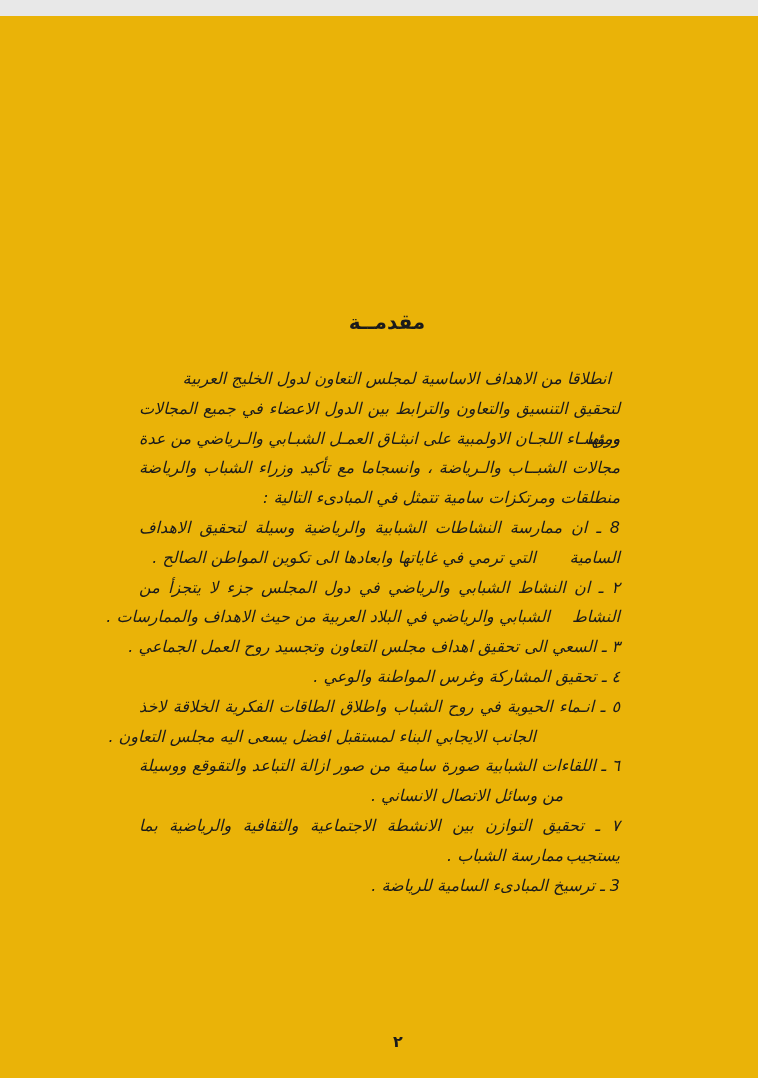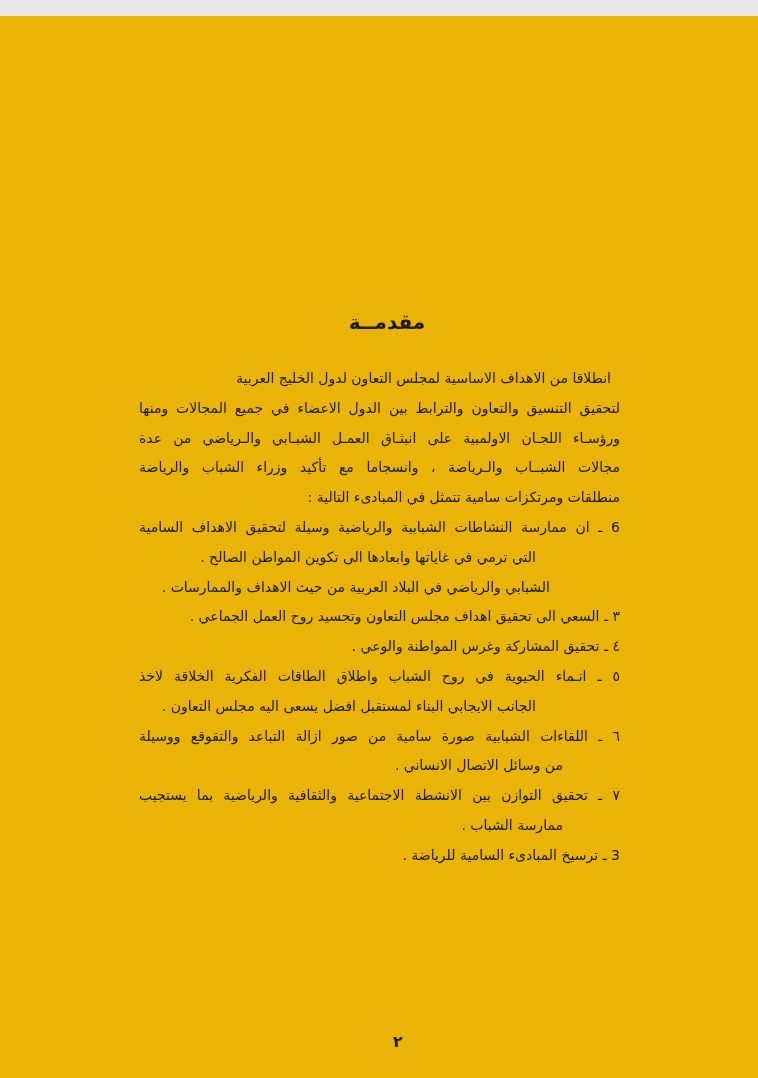--- a/index.html
+++ b/index.html
@@ -26,23 +26,24 @@
   .text-block {
     position: absolute;
     top: 348px;
     left: 139px;
     width: 481px;
     direction: rtl;
   }
   .line {
     height: 29.8px;
     line-height: 29.8px;
-    font-size: 14px;
+    font-size: 16px;
     text-align: right;
     white-space: nowrap;
+    font-style: italic;
   }
   .line.justify {
     white-space: normal;
     text-align: justify;
     text-align-last: justify;
   }
   .line.first   { padding-right: 9px;  }
   .line.cont    { padding-right: 84px; }
   .line.cont-md { padding-right: 70px; }
   .line.cont-sm { padding-right: 57px; }
@@ -63,22 +64,23 @@
 <div class="page">
 
   <div class="title">مقدمــة</div>
 
   <div class="text-block">
     <div class="line first">انطلاقا من الاهداف الاساسية لمجلس التعاون لدول الخليج العربية</div>
     <div class="line justify">لتحقيق التنسيق والتعاون والترابط بين الدول الاعضاء في جميع المجالات ومنها</div>
     <div class="line justify">ورؤسـاء اللجـان الاولمبية على انبثـاق العمـل الشبـابي والـرياضي من عدة</div>
     <div class="line justify">مجالات الشبــاب والـرياضة ، وانسجاما مع تأكيد وزراء الشباب والرياضة</div>
     <div class="line">منطلقات ومرتكزات سامية تتمثل في المبادىء التالية :</div>
-    <div class="line justify">6 ـ ان ممارسة النشاطات الشبابية والرياضية وسيلة لتحقيق الاهداف السامية</div>
+    <div class="line justify">8 ـ ان ممارسة النشاطات الشبابية والرياضية وسيلة لتحقيق الاهداف السامية</div>
     <div class="line cont">التي ترمي في غاياتها وابعادها الى تكوين المواطن الصالح .</div>
+    <div class="line justify">٢ ـ ان النشاط الشبابي والرياضي في دول المجلس جزء لا يتجزأ من النشاط</div>
     <div class="line cont-md">الشبابي والرياضي في البلاد العربية من حيث الاهداف والممارسات .</div>
     <div class="line">٣ ـ السعي الى تحقيق اهداف مجلس التعاون وتجسيد روح العمل الجماعي .</div>
     <div class="line">٤ ـ تحقيق المشاركة وغرس المواطنة والوعي .</div>
     <div class="line justify">٥ ـ انـماء الحيوية في روح الشباب واطلاق الطاقات الفكرية الخلاقة لاخذ</div>
     <div class="line cont">الجانب الايجابي البناء لمستقبل افضل يسعى اليه مجلس التعاون .</div>
     <div class="line justify">٦ ـ اللقاءات الشبابية صورة سامية من صور ازالة التباعد والتقوقع ووسيلة</div>
     <div class="line cont-sm">من وسائل الاتصال الانساني .</div>
     <div class="line justify">٧ ـ تحقيق التوازن بين الانشطة الاجتماعية والثقافية والرياضية بما يستجيب</div>
     <div class="line cont-sm">ممارسة الشباب .</div>
     <div class="line">3 ـ ترسيخ المبادىء السامية للرياضة .</div>

